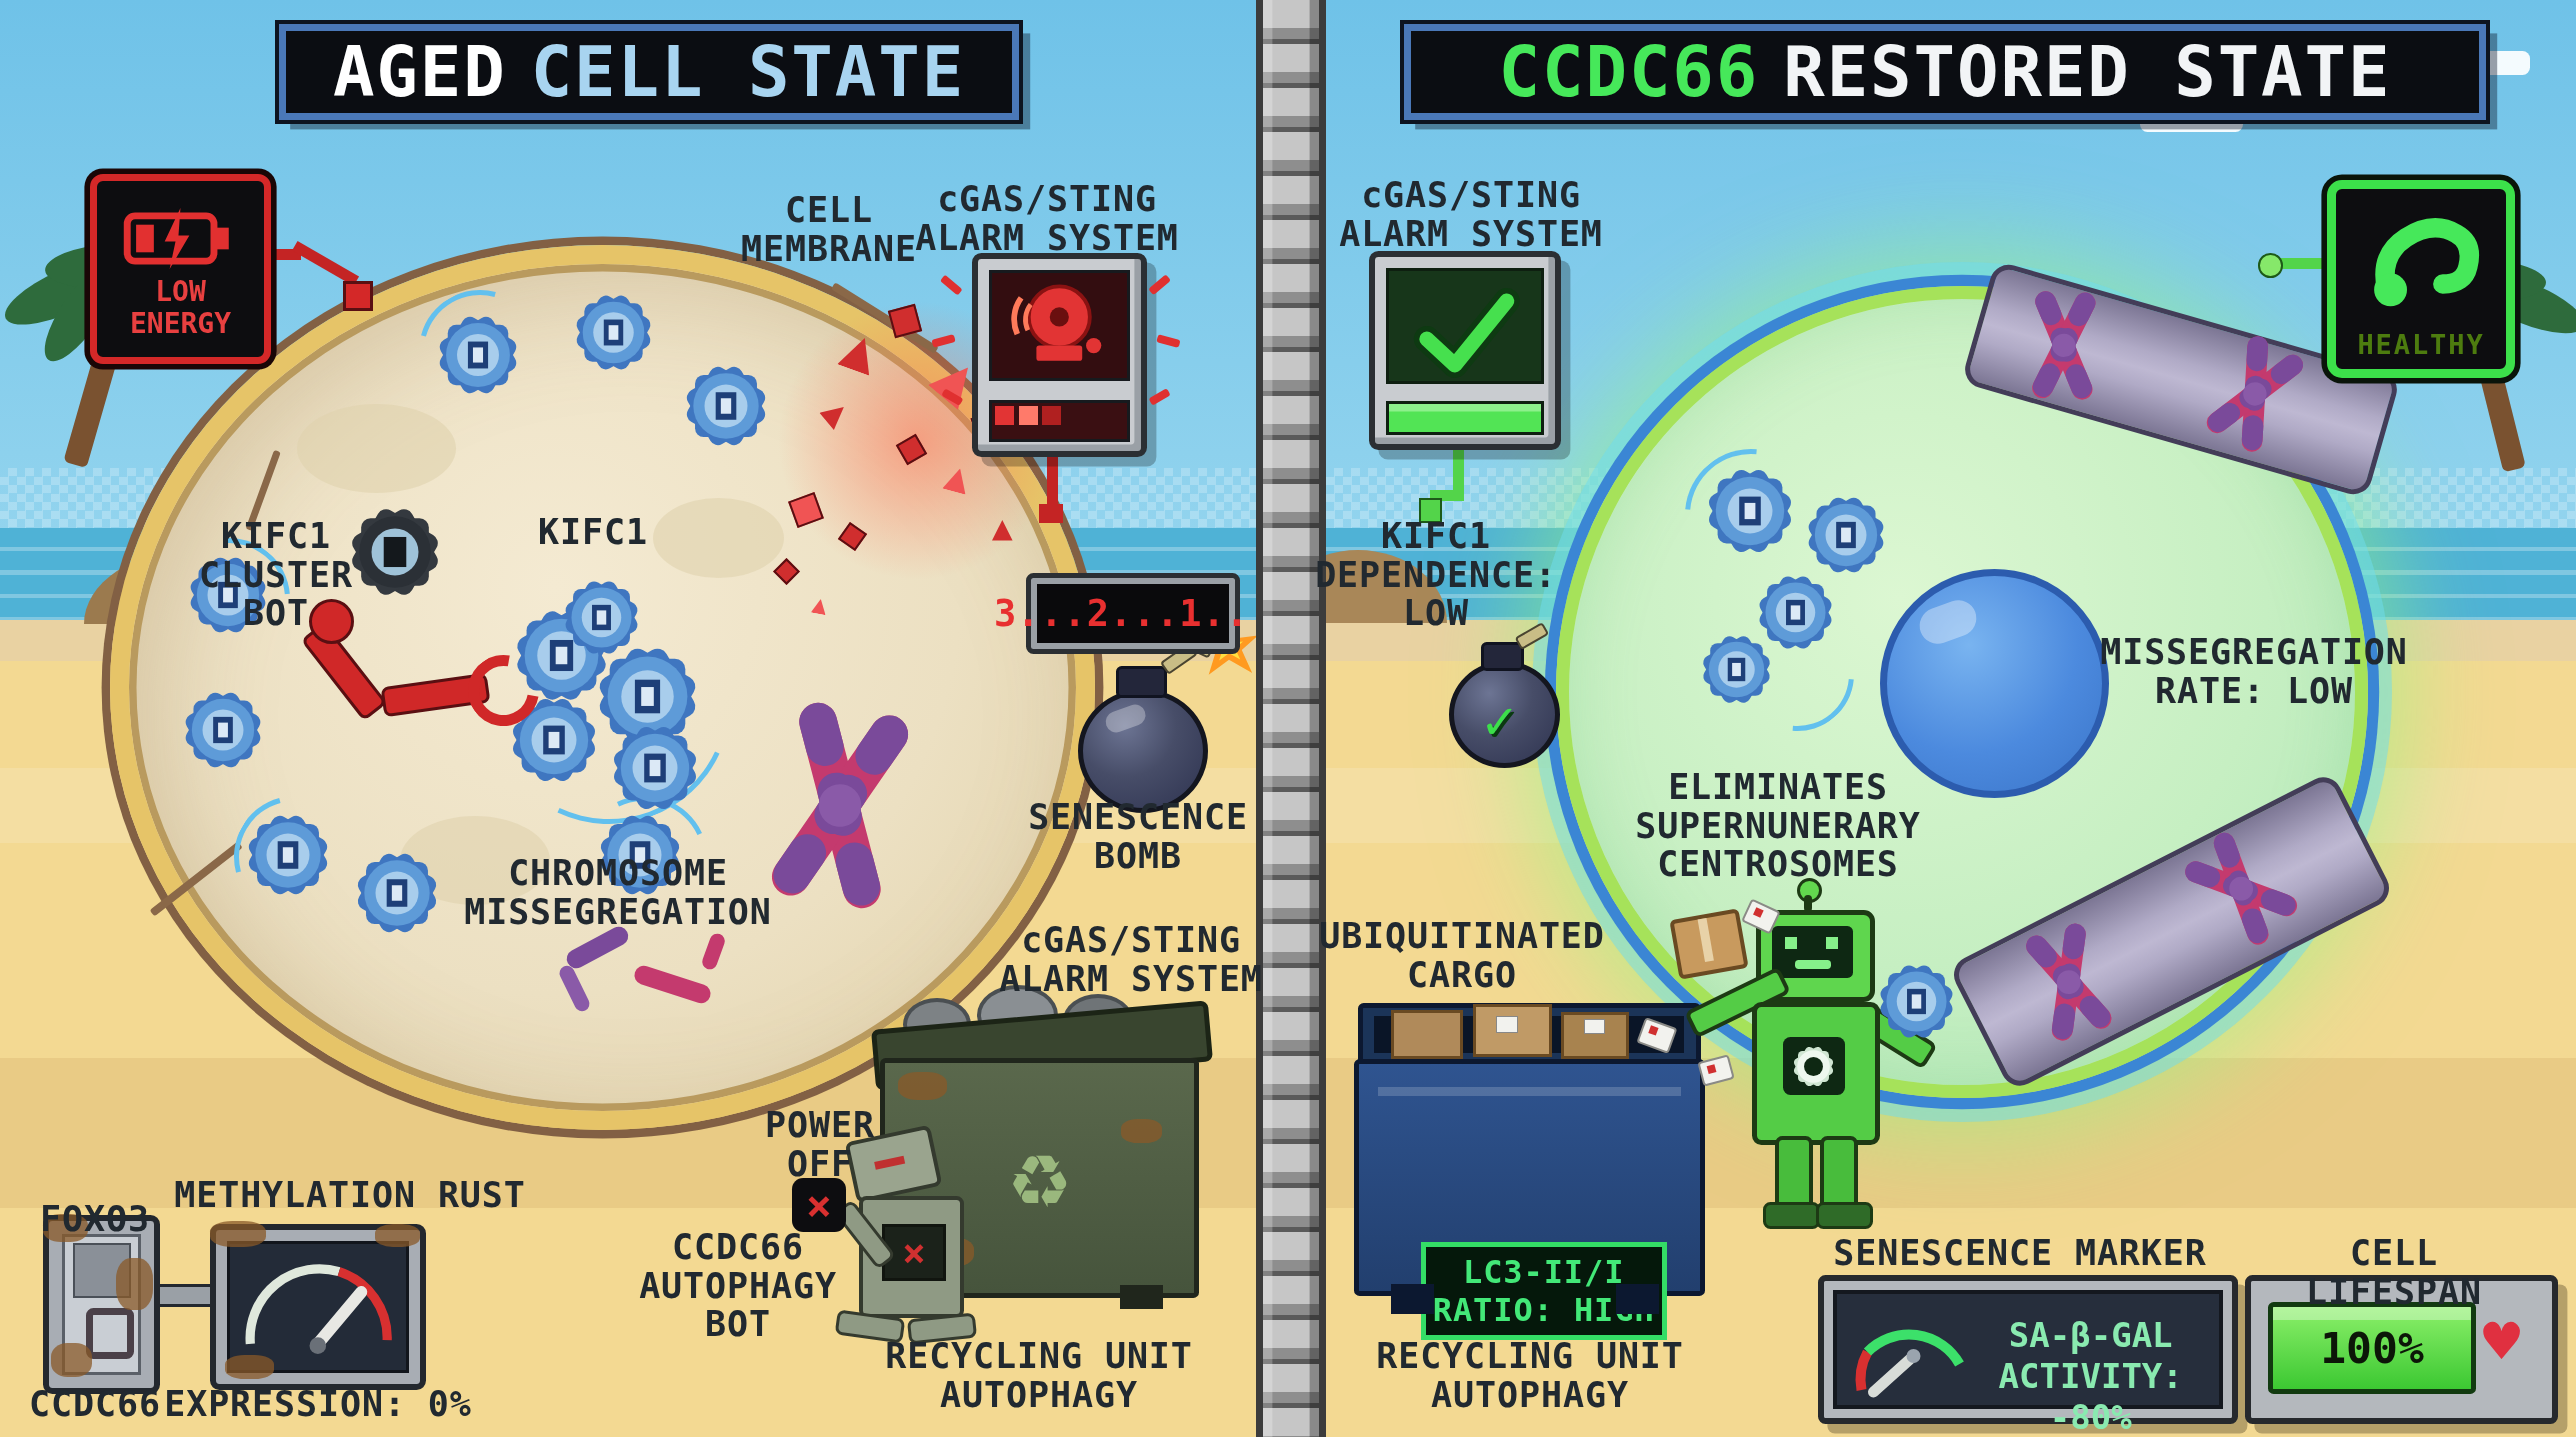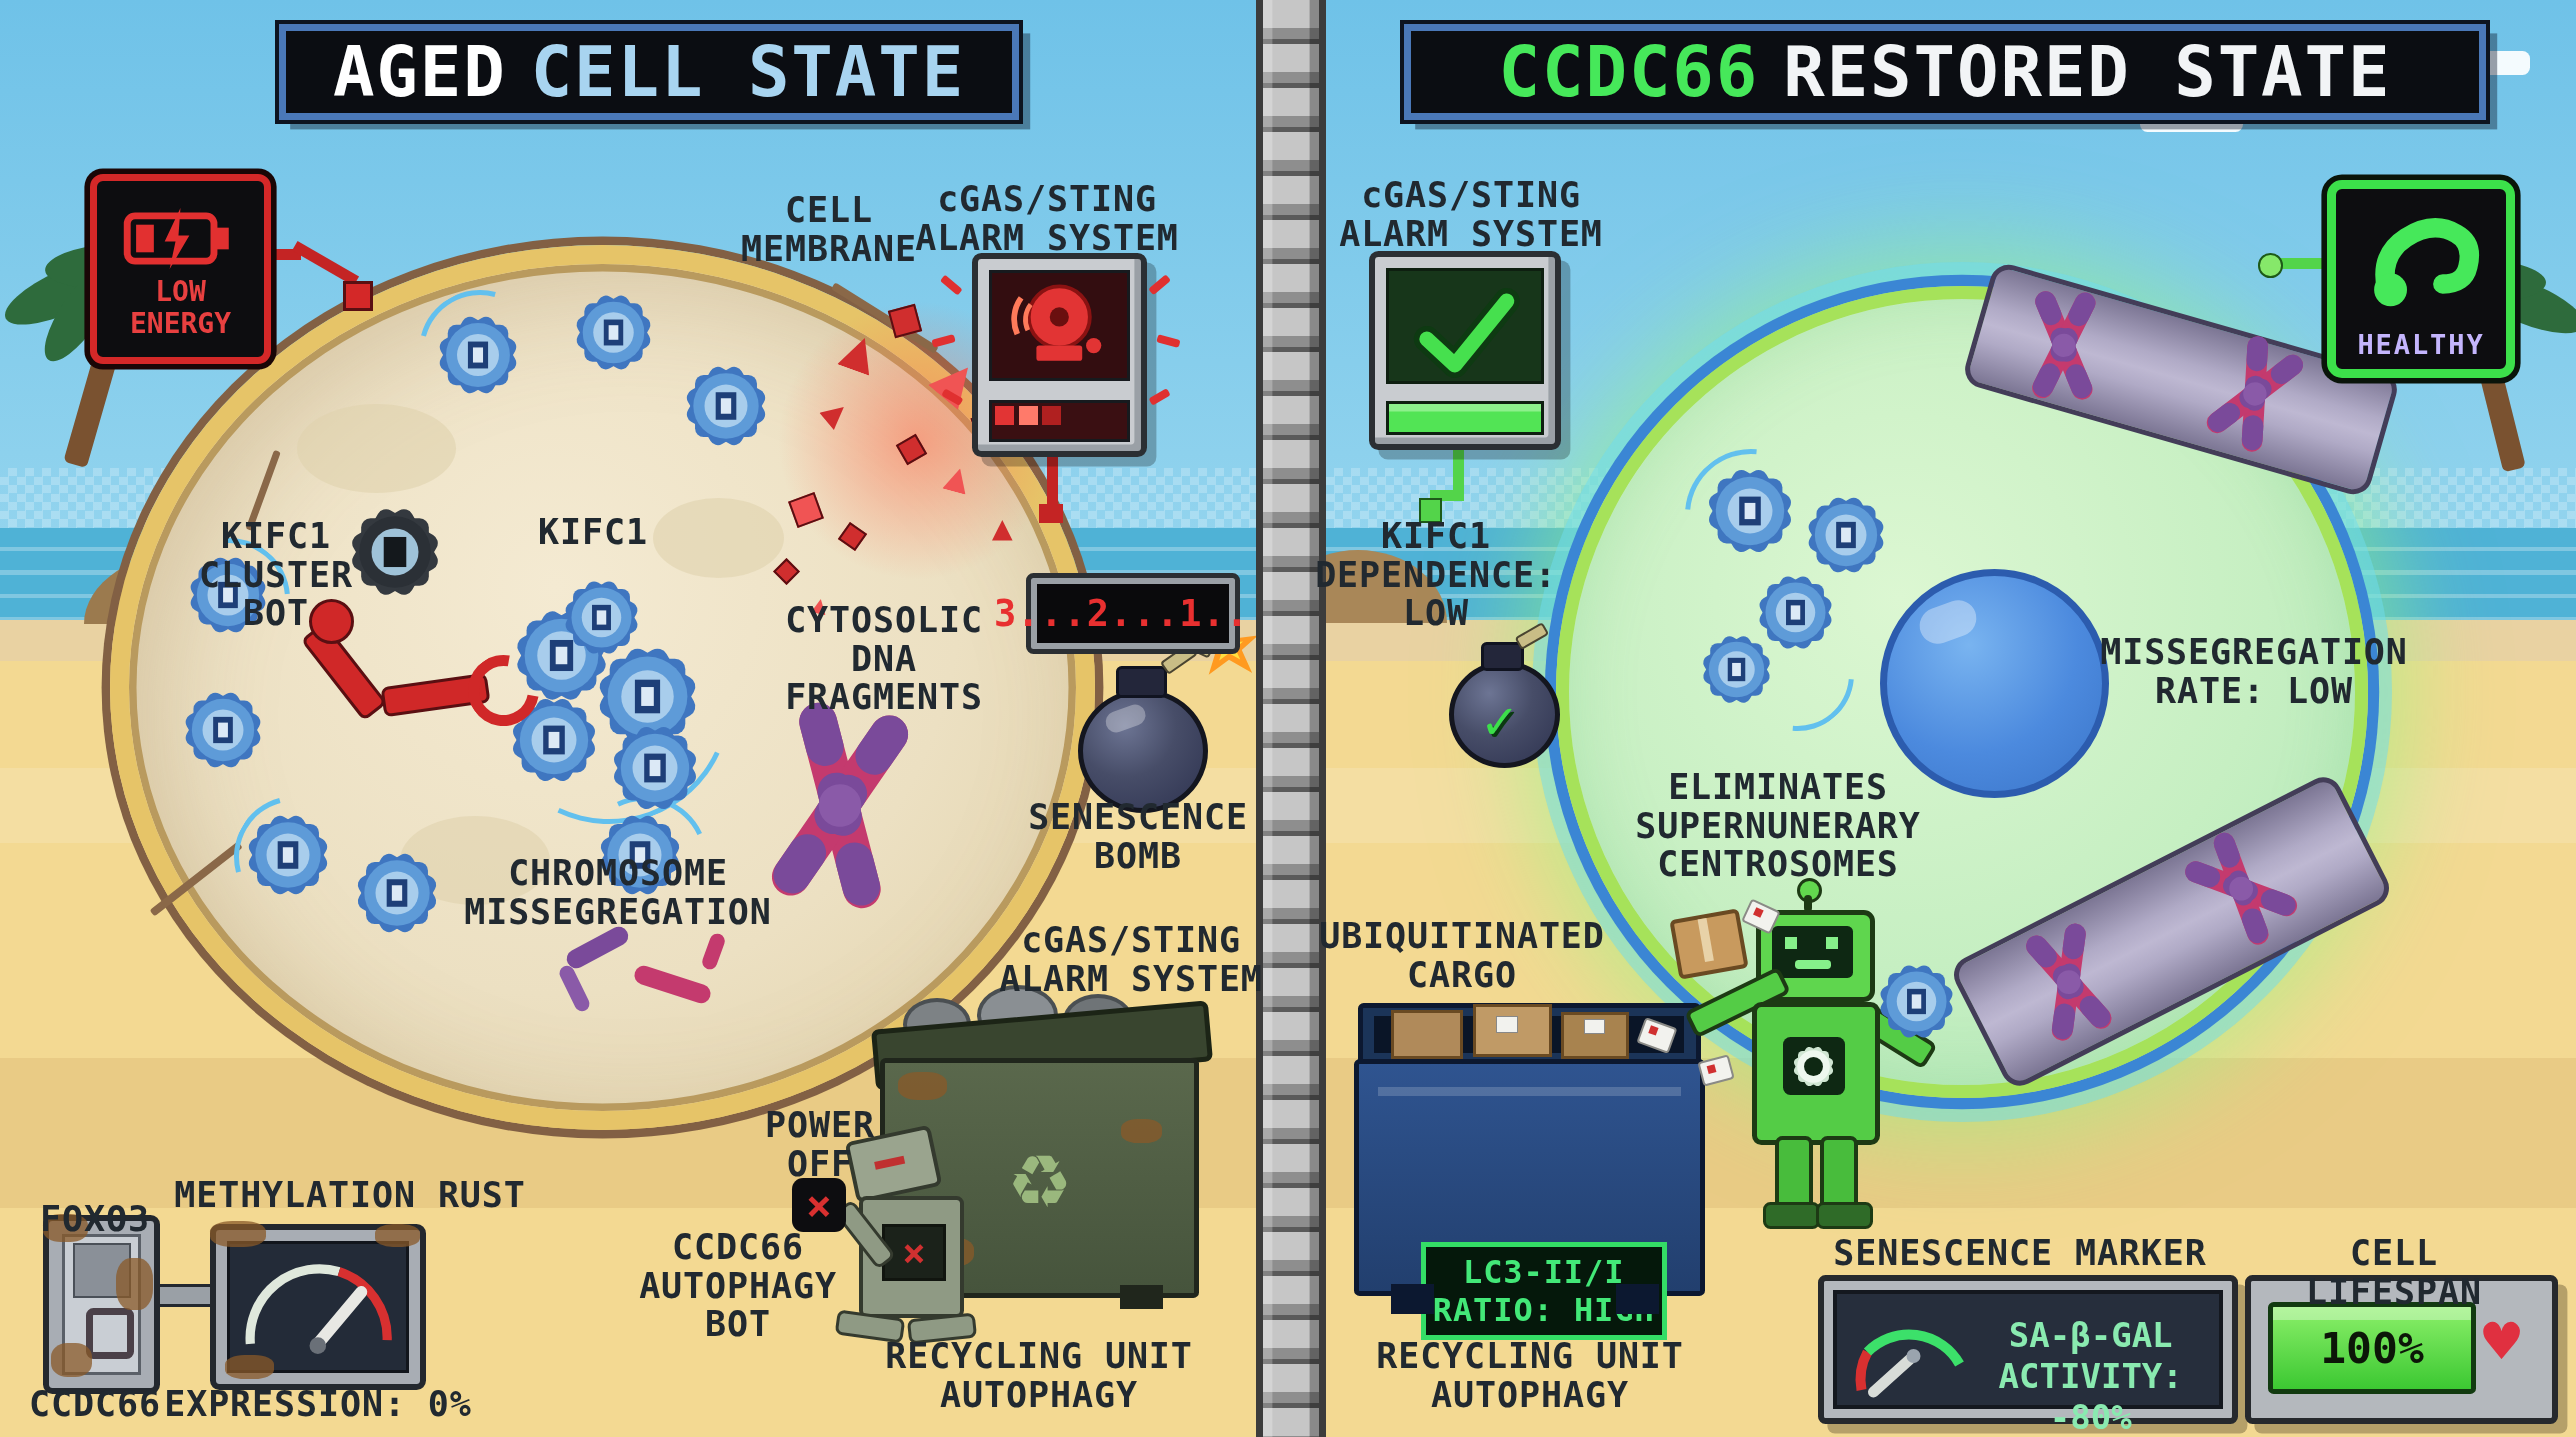--- a/index.html
+++ b/index.html
@@ -418,21 +418,21 @@
   <div class="bomb" style="left:1449px;top:661px;width:101px;height:97px;"></div>
   <div class="bombcap" style="left:1481px;top:642px;width:37px;height:22.5px;"></div>
   <div class="fuse" style="left:1516px;top:629px;width:28px;height:10.3px;transform:rotate(-30deg)"></div>
   <div class="abs" style="left:1483px;top:689px;font-size:54px;color:#3ce04a;text-shadow:2.8px 2.8px 0 #0a3a10;z-index:22;">✓</div>
 
   <div class="badge-dark" style="left:2327px;top:180px;width:170px;height:180px;border:9.4px solid #3ce04a;border-radius:15px;box-shadow:0 0 0 5.6px #0a140a;">
     <svg viewBox="0 0 120 120" style="position:absolute;left:17px;top:7.5px;width:137px;height:116px">
       <path d="M24,96 q-8,-36 20,-54 q28,-18 52,-4 q18,10 12,34 q-4,18 -26,18" stroke="#46e85a" stroke-width="20" fill="none" stroke-linecap="round"></path>
       <circle cx="28" cy="96" r="17" fill="#46e85a"></circle>
     </svg>
-    <div style="position:absolute;left:0;right:0;bottom:9.4px;text-align:center;color:#c4b5fd;font-size:27px;letter-spacing:1.9px;">HEALTHY</div>
+    <div style="position:absolute;left:0;right:0;bottom:9.4px;text-align:center;color:#4d7c0f;font-size:27px;letter-spacing:1.9px;">HEALTHY</div>
   </div>
   <div class="abs wire-g" style="left:2273px;top:258px;width:54px;height:11.2px;"></div>
   <div class="abs" style="left:2258px;top:253px;width:20.6px;height:20.6px;background:#86e86a;border:2.8px solid #1d5a18;border-radius:50%;z-index:29;"></div>
 
   <div class="abs" style="left:1711px;top:878px;width:197px;height:356px;z-index:26;">
     <div class="robot-part" style="left:86px;top:0;width:19px;height:19px;background:#62d84e;border:3.7px solid #1d3a14;border-radius:50%;"></div>
     <div class="robot-part" style="left:93px;top:17px;width:7.5px;height:17px;background:#1d3a14;"></div>
     <div class="robot-part" style="left:45px;top:32px;width:109px;height:82px;background:#5fd64e;border:5.6px solid #1d3a14;border-radius:11.2px;">
       <div style="position:absolute;left:11.2px;top:11.2px;width:81px;height:52px;background:#0e2813;border-radius:5.6px;">
         <span style="position:absolute;left:13px;top:11.2px;width:12px;height:12px;background:#86f08a;"></span>
@@ -507,23 +507,20 @@
   </div>
 
   <div class="lbl" style="left:829px;top:191px;">CELL
 MEMBRANE</div>
   <div class="lbl" style="left:1047px;top:180px;">cGAS/STING
 ALARM SYSTEM</div>
   <div class="lbl" style="left:276px;top:517px;">KIFC1
 CLUSTER
 BOT</div>
   <div class="lbl" style="left:593px;top:513px;">KIFC1</div>
-  <div class="lbl" style="left:884px;top:601px;">CYTOSOLIC
-DNA
-FRAGMENTS</div>
   <div class="lbl" style="left:1138px;top:798px;">SENESCENCE
 BOMB</div>
   <div class="lbl" style="left:618px;top:854px;">CHROMOSOME
 MISSEGREGATION</div>
   <div class="lbl" style="left:1131px;top:921px;">cGAS/STING
 ALARM SYSTEM</div>
   <div class="lbl" style="left:820px;top:1106px;">POWER
 OFF</div>
   <div class="lbl" style="left:738px;top:1228px;">CCDC66
 AUTOPHAGY

